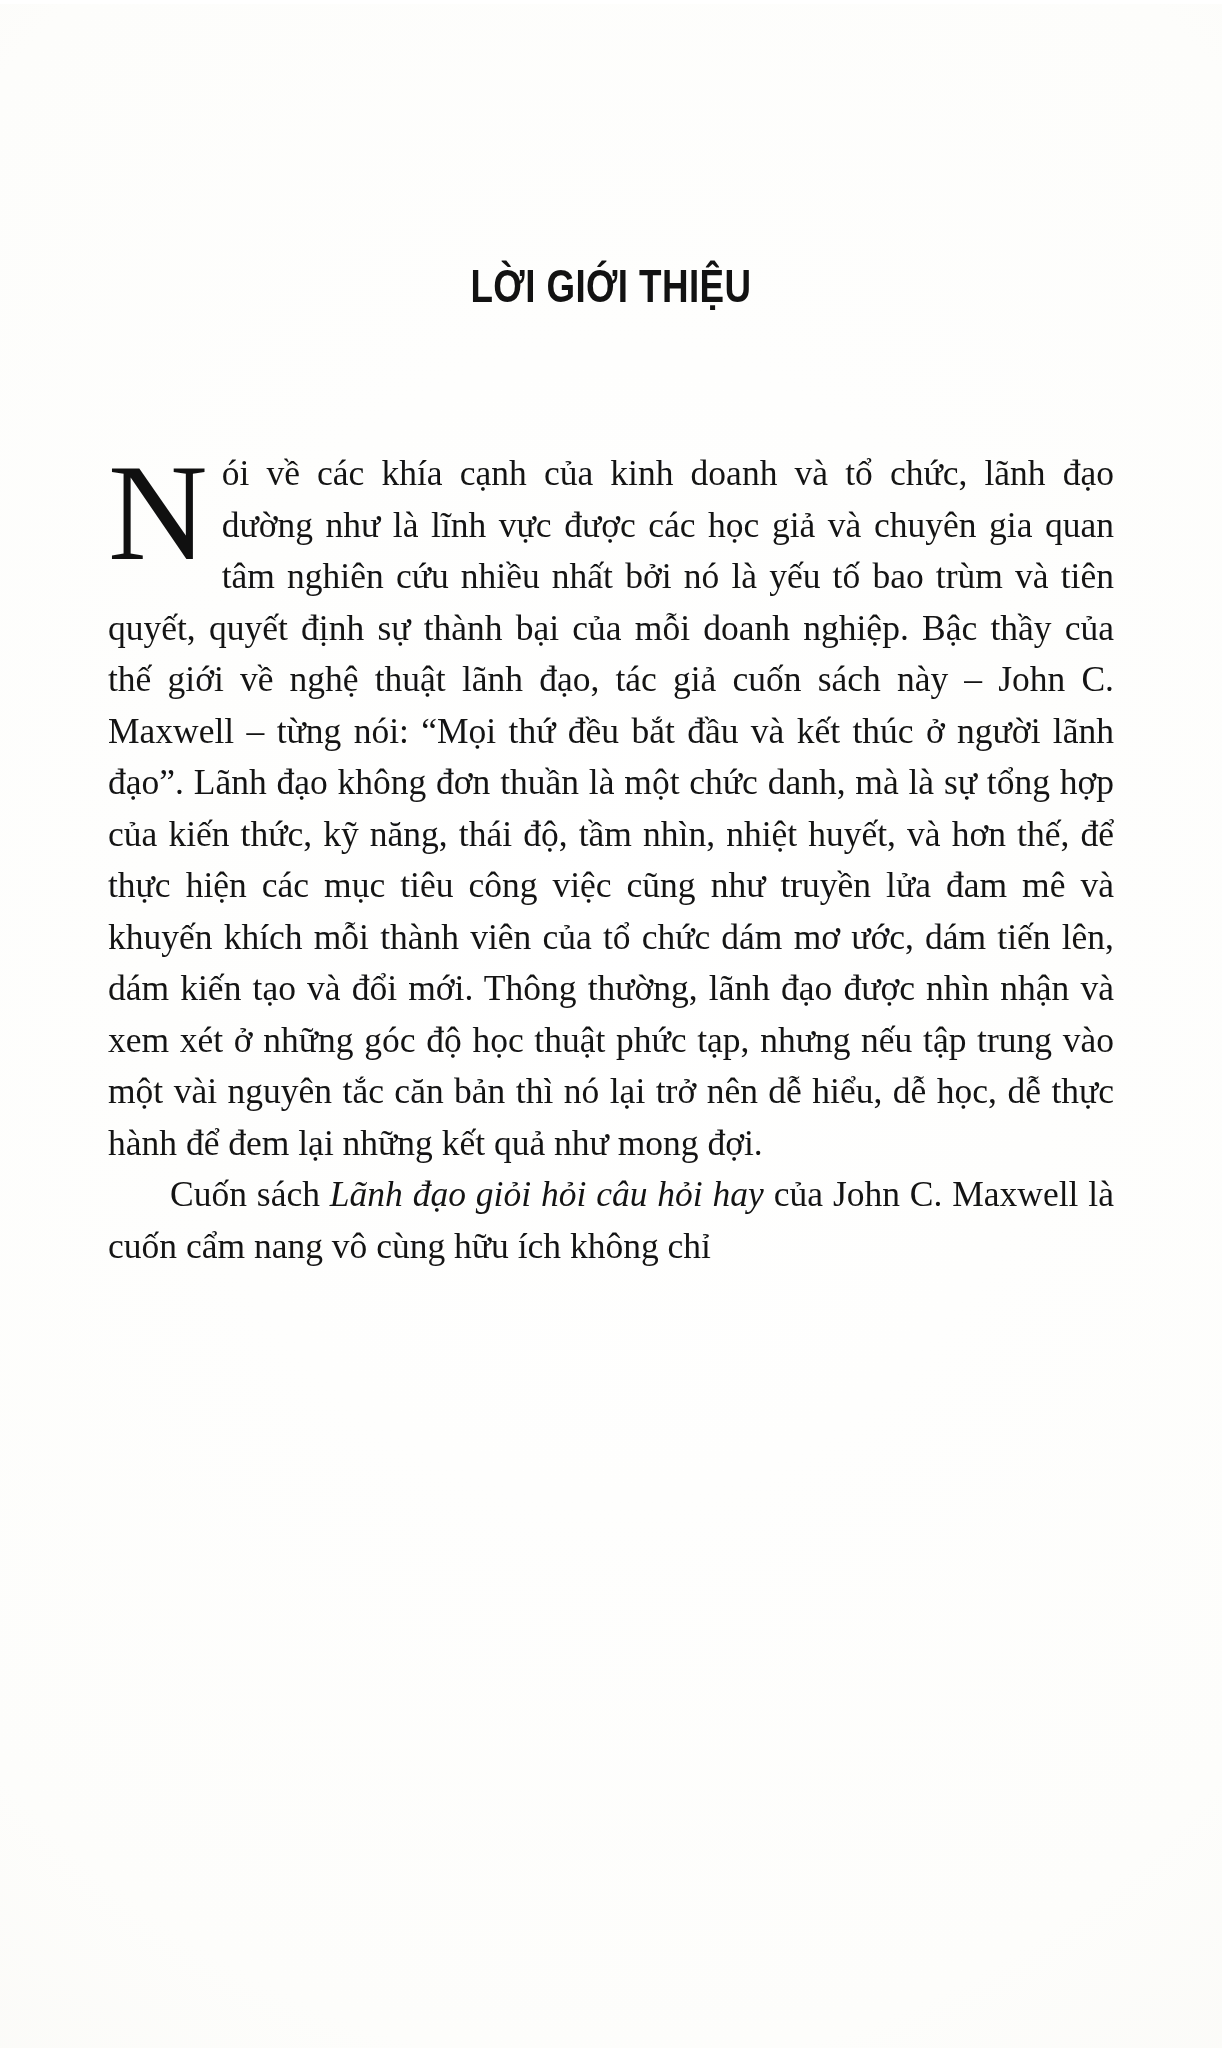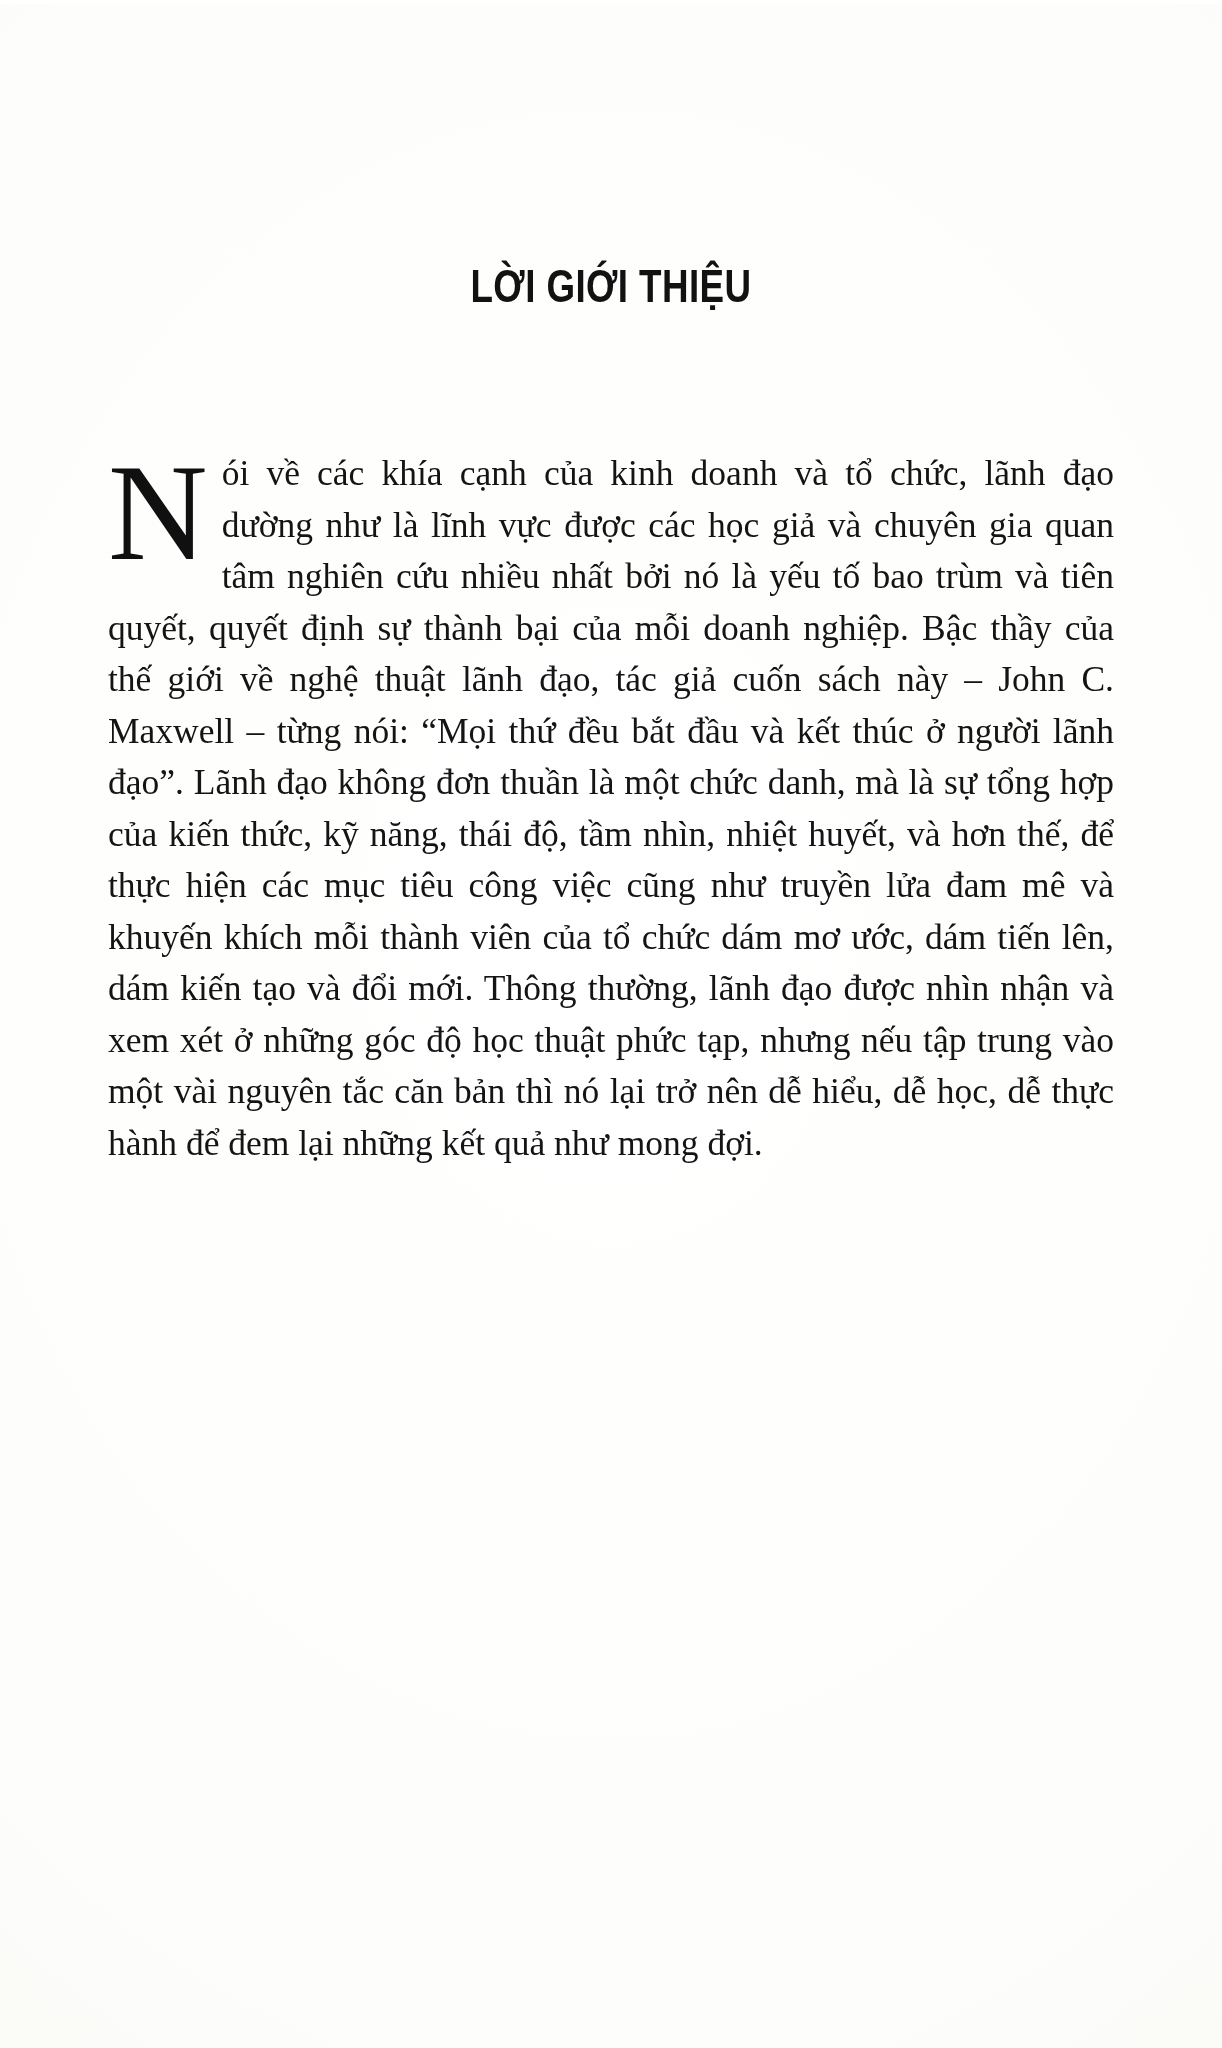--- a/index.html
+++ b/index.html
@@ -95,16 +95,19 @@
   <div class="page-inner">
 
     <h1 class="chapter-title">LỜI GIỚI THIỆU</h1>
 
     <div class="body-block">
 
       <p class="para">
         <span class="dropcap">N</span><span>ói về các khía cạnh của kinh doanh và tổ chức, lãnh đạo dường như là lĩnh vực được các học giả và chuyên gia quan tâm nghiên cứu nhiều nhất bởi nó là yếu tố bao trùm và tiên quyết, quyết định sự thành bại của mỗi doanh nghiệp. Bậc thầy của thế giới về nghệ thuật lãnh đạo, tác giả cuốn sách này – John C. Maxwell – từng nói: “Mọi thứ đều bắt đầu và kết thúc ở người lãnh đạo”. Lãnh đạo không đơn thuần là một chức danh, mà là sự tổng hợp của kiến thức, kỹ năng, thái độ, tầm nhìn, nhiệt huyết, và hơn thế, để thực hiện các mục tiêu công việc cũng như truyền lửa đam mê và khuyến khích mỗi thành viên của tổ chức dám mơ ước, dám tiến lên, dám kiến tạo và đổi mới. Thông thường, lãnh đạo được nhìn nhận và xem xét ở những góc độ học thuật phức tạp, nhưng nếu tập trung vào một vài nguyên tắc căn bản thì nó lại trở nên dễ hiểu, dễ học, dễ thực hành để đem lại những kết quả như mong đợi.</span>
       </p>
 
+      <p class="para">
+        <span>Cuốn sách </span><span class="book-title">Lãnh đạo giỏi hỏi câu hỏi hay</span><span> của John C. Maxwell là cuốn cẩm nang vô cùng hữu ích không chỉ</span>
+      </p>
 
     </div>
   </div>
 </div>
 
 </body></html>

